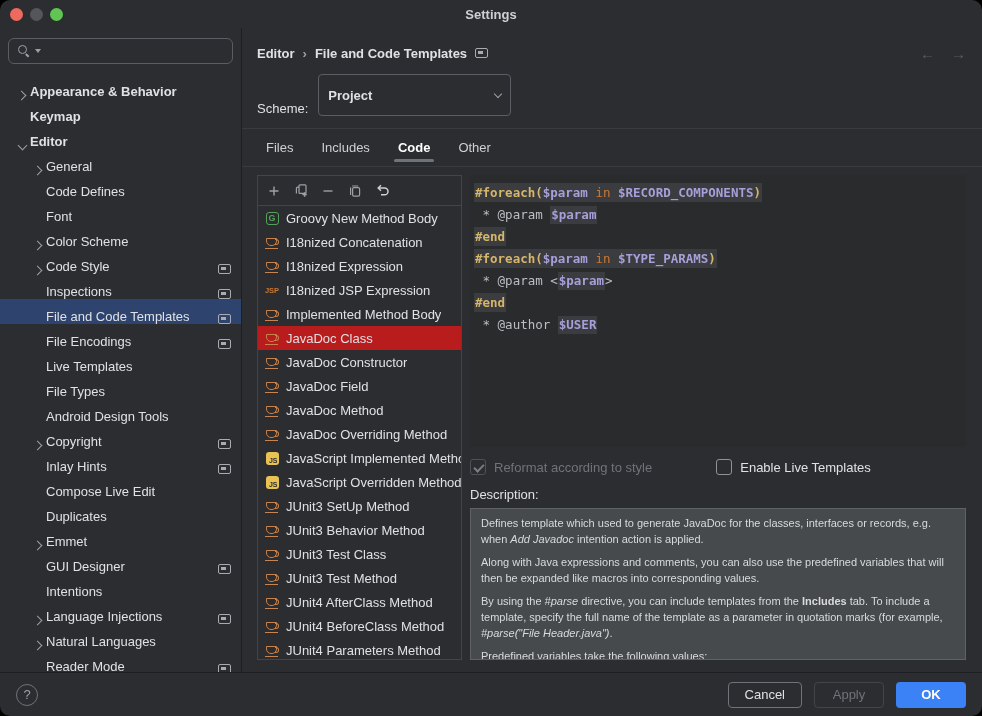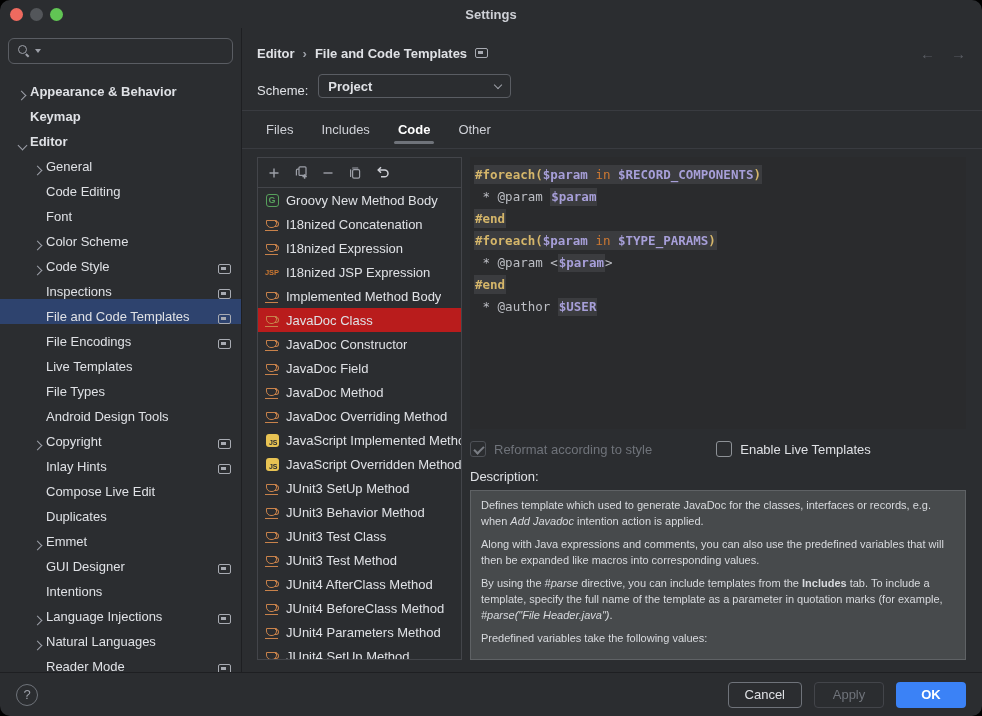--- a/index.html
+++ b/index.html
@@ -39,21 +39,21 @@
   .chev.down{transform:rotate(45deg);margin-top:-3px;}
   .screen-icon{flex:none;width:13px;height:10px;border:1.5px solid #A8ABB2;border-radius:2px;position:relative;}
   .screen-icon::after{content:"";position:absolute;left:2px;top:1.5px;width:5px;height:3px;background:#A8ABB2;}
   
   .main{flex:1;display:flex;flex-direction:column;min-width:0;padding-top:10px;}
   .breadcrumb-row{height:30px;flex:none;display:flex;align-items:center;padding:0 16px 0 15px;gap:8px;}
   .crumb{font-weight:bold;}
   .crumb-sep{color:#9DA0A8;font-weight:bold;}
   .nav-arrows{margin-left:auto;display:flex;gap:16px;color:#5A5D63;font-size:15px;}
   .scheme-row{flex:none;display:flex;align-items:flex-end;padding:6px 16px 12px 15px;gap:10px;border-bottom:1px solid #393B40;}
-  .dropdown{width:193px;height:24px;border:1px solid #5A5D63;border-radius:4px;display:flex;align-items:center;padding:0 9px;font-weight:bold;}
+  .dropdown{width:193px;height:42px;border:1px solid #5A5D63;border-radius:4px;display:flex;align-items:center;padding:0 9px;font-weight:bold;}
   .dropdown .chev{margin-left:auto;width:6px;height:6px;transform:rotate(45deg);margin-top:-3px;}
   .tabs-row{flex:none;display:flex;align-items:center;height:38px;padding:0 16px 0 10px;border-bottom:1px solid #393B40;}
   .tab{padding:0 14px;height:100%;display:flex;align-items:center;position:relative;color:#CED0D6;cursor:default;}
   .tab.sel{color:#FFFFFF;font-weight:bold;}
   .tab.sel::after{content:"";position:absolute;left:10px;right:10px;bottom:4px;height:3px;border-radius:2px;background:#6F737A;}
   .work-row{flex:1;display:flex;min-height:0;padding:8px 16px 12px 15px;gap:8px;}
   
   .tpl-panel{width:205px;flex:none;border:1px solid #43454A;display:flex;flex-direction:column;min-height:0;}
   .tpl-toolbar{height:30px;flex:none;display:flex;align-items:center;gap:11px;padding:0 8px;border-bottom:1px solid #43454A;}
   .tbtn{display:flex;align-items:center;justify-content:center;width:16px;height:16px;cursor:default;}
@@ -141,21 +141,21 @@
             <span class="nav-label">Editor</span>
           </div>
           <div class="nav-item ind1">
             <span class="chev-slot">
               <span class="chev right"></span>
             </span>
             <span class="nav-label">General</span>
           </div>
           <div class="nav-item ind1">
             <span class="chev-slot"></span>
-            <span class="nav-label">Code Editing</span>
+            <span class="nav-label">Code Defines</span>
           </div>
           <div class="nav-item ind1">
             <span class="chev-slot"></span>
             <span class="nav-label">Font</span>
           </div>
           <div class="nav-item ind1">
             <span class="chev-slot">
               <span class="chev right"></span>
             </span>
             <span class="nav-label">Color Scheme</span>

